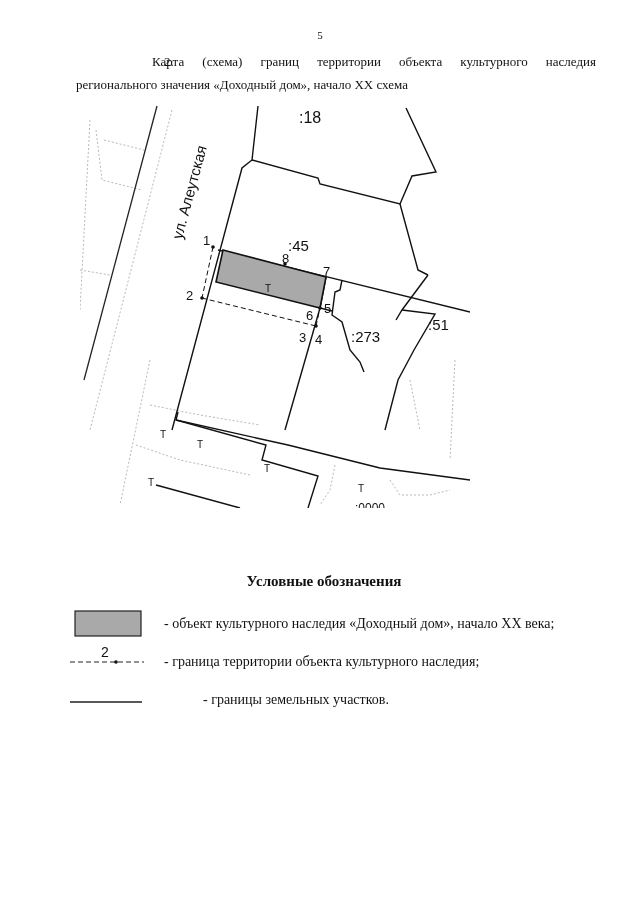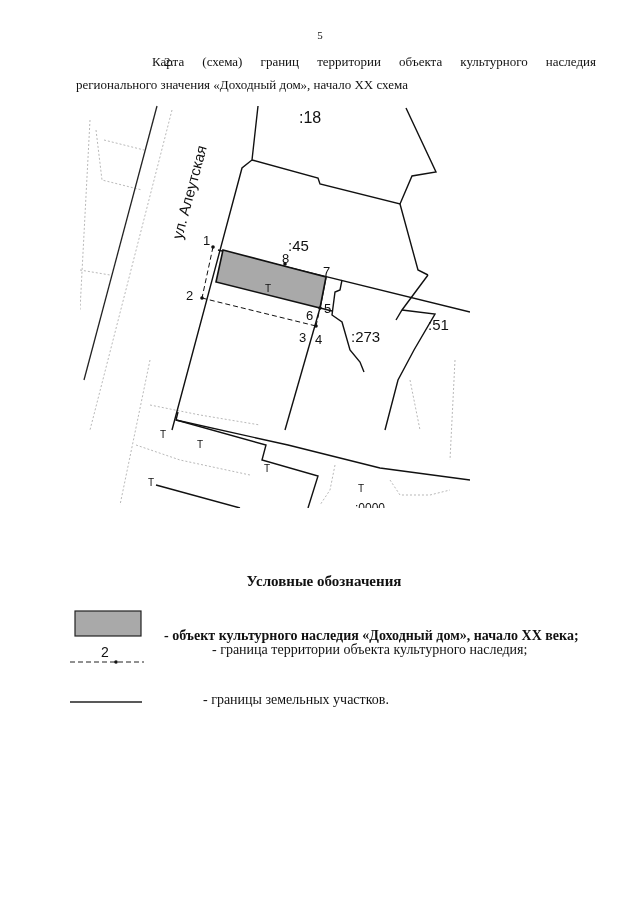--- a/index.html
+++ b/index.html
@@ -106,32 +106,32 @@
 </div>
 
 <div class="legend-title">Условные обозначения</div>
 
 <div class="legend-row" style="top:610px;">
   <div class="legend-sym">
     <svg width="78" height="30">
         <rect x="7" y="1" width="66" height="25" fill="#a9a9a9" stroke="#222" stroke-width="1.2"></rect>
       </svg>
   </div>
-  <div class="legend-text" style="top:18px;font-weight:bold;">- объект культурного наследия «Доходный дом», начало XX века;</div>
+  <div class="legend-text" style="top:6px;">- объект культурного наследия «Доходный дом», начало XX века;</div>
 </div>
 
 <div class="legend-row" style="top:642px;">
   <div class="legend-sym">
     <svg width="78" height="30">
       <text x="33" y="15" font-size="14" font-family="Liberation Sans, sans-serif" fill="#111">2</text>
       <line x1="2" y1="20" x2="76" y2="20" stroke="#222" stroke-width="1" stroke-dasharray="5,3"></line>
       <circle cx="48" cy="20" r="1.8" fill="#111"></circle>
     </svg>
   </div>
-  <div class="legend-text" style="top:0;margin-left:48px;">- граница территории объекта культурного наследия;</div>
+  <div class="legend-text" style="top:12px;">- граница территории объекта культурного наследия;</div>
 </div>
 
 <div class="legend-row" style="top:688px;">
   <div class="legend-sym">
     <svg width="78" height="30">
         <line x1="2" y1="14" x2="74" y2="14" stroke="#222" stroke-width="1.3"></line>
       </svg>
   </div>
   <div class="legend-text" style="top:4px;margin-left:39px;">- границы земельных участков.</div>
 </div>

